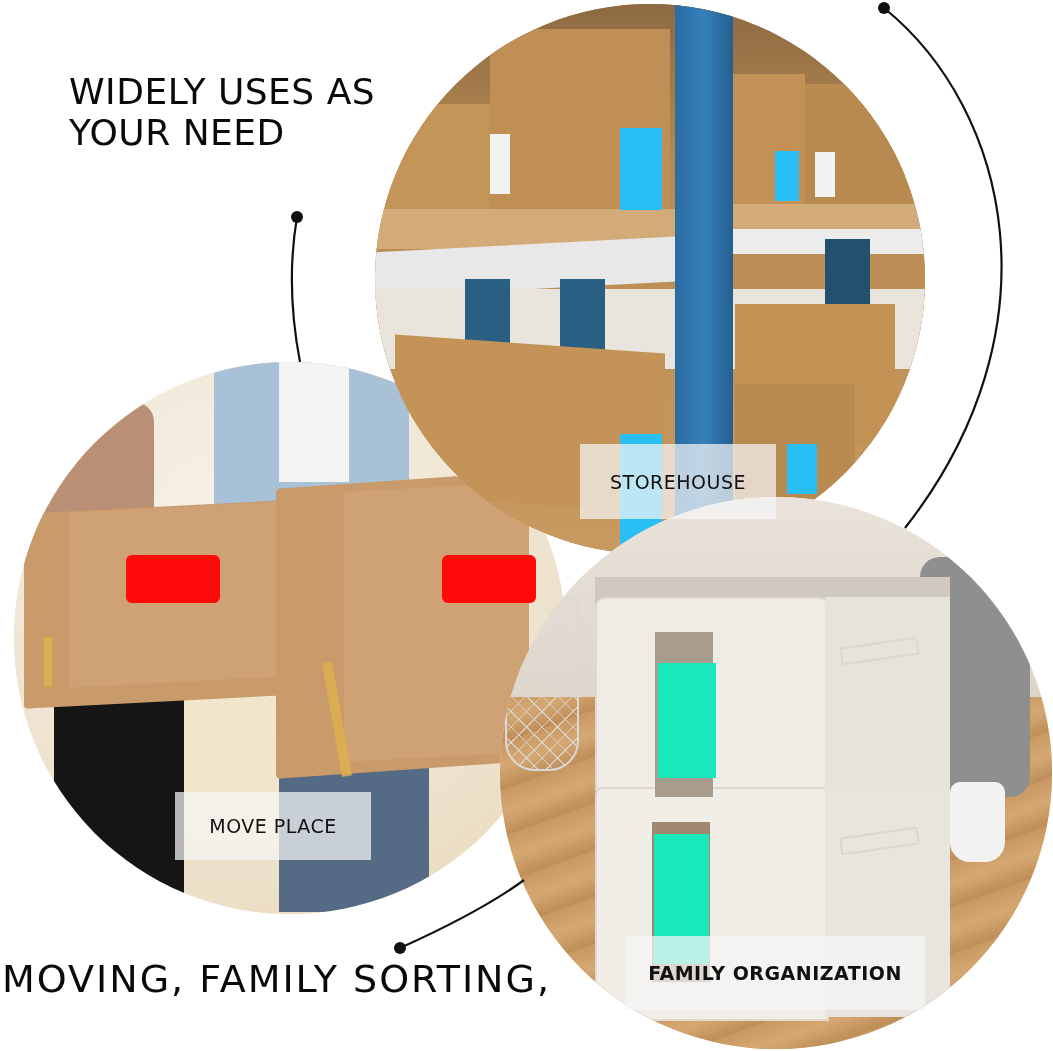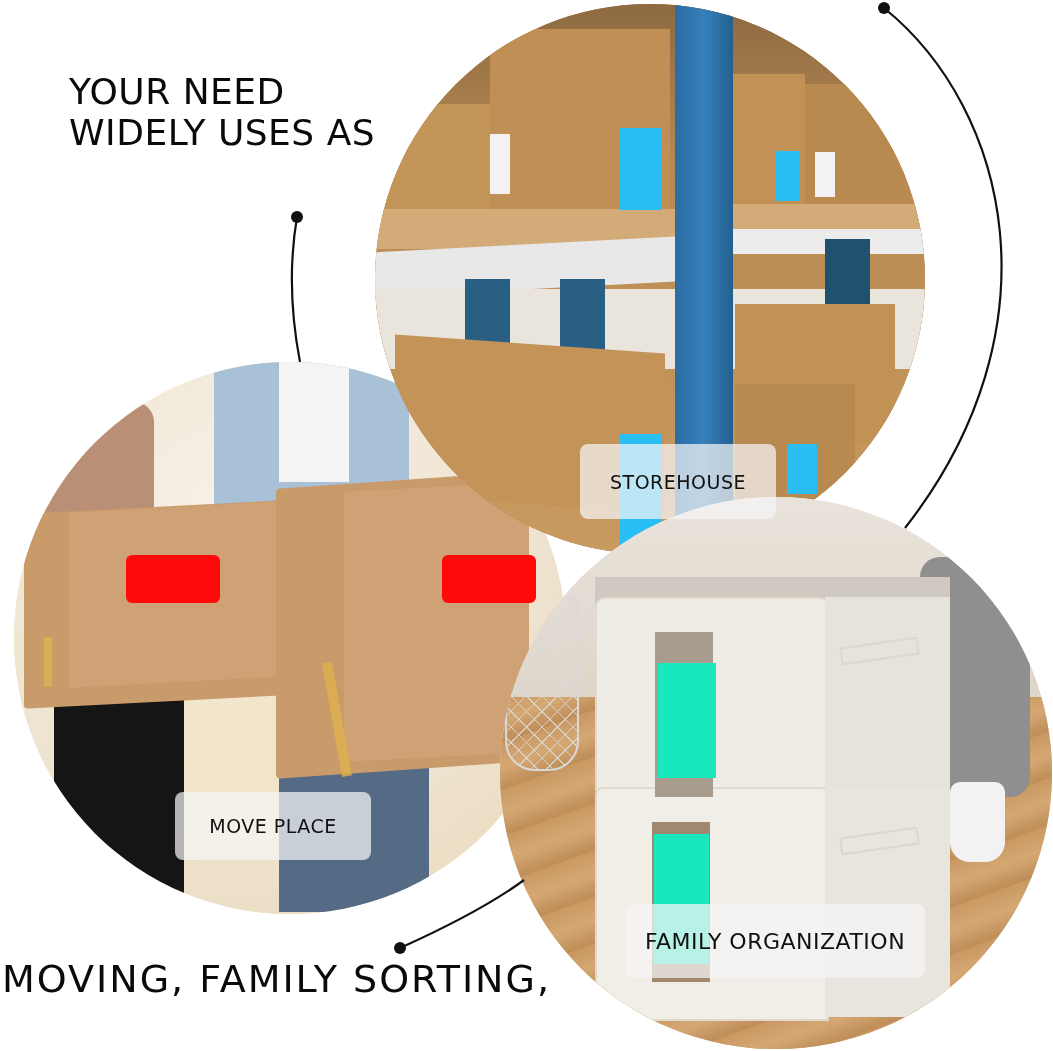--- a/index.html
+++ b/index.html
@@ -17,32 +17,32 @@
   
   .c-moving { left:14px; top:362px; width:552px; height:552px; z-index:1;
     background: linear-gradient(180deg,#f5ede2 0%, #efe4d1 55%, #f3e7cd 100%); }
   
   .c-storage { left:500px; top:497px; width:552px; height:552px; z-index:3;
     background: linear-gradient(180deg,#ece6de 0%, #dcc9b0 50%, #c9a06b 100%); }
 
   
   .shape { position:absolute; }
 
-  .label-pill { position:absolute; background:rgba(245,245,245,0.72); border-radius:8px;
+  .label-pill { position:absolute; background:rgba(245,245,245,0.72); border-radius:0;
     display:flex; align-items:center; justify-content:center; color:#111;
     font-family:"DejaVu Sans", sans-serif; font-size:19px; letter-spacing:0.5px; z-index:10; }
 
   .connector { position:absolute; left:0; top:0; width:1053px; height:1051px; z-index:20; pointer-events:none; }
 </style>
 </head>
 <body>
 
 <div class="headline headline-top">
+  <span>WIDELY USES AS</span>
   <span>YOUR NEED</span>
-  <span>WIDELY USES AS</span>
 </div>
 
 <div class="circle c-moving">
 
   <div class="shape" style="left:0;top:0;width:552px;height:552px;background:radial-gradient(circle at 40% 30%, #f7f1e8 0%, #eee3cf 60%, #e9d8b8 100%);"></div>
   <div class="shape" style="left:80px;top:330px;width:300px;height:160px;background:#f1e4c6;opacity:0.7;filter:blur(6px);"></div>
 
   <div class="shape" style="left:0px;top:40px;width:140px;height:160px;background:#b99076;border-radius:40px 20px 0 0;"></div>
 
   <div class="shape" style="left:40px;top:320px;width:130px;height:230px;background:#151515;"></div>
@@ -119,21 +119,21 @@
 
   <div class="shape" style="left:155px;top:135px;width:58px;height:165px;background:#a89c8e;"></div>
   <div class="shape" style="left:152px;top:325px;width:58px;height:160px;background:#a08870;"></div>
 
   <div class="shape" style="left:158px;top:166px;width:58px;height:115px;background:#19e8bd;"></div>
   <div class="shape" style="left:154px;top:337px;width:55px;height:130px;background:#19e8bd;"></div>
 
   <div class="shape" style="left:340px;top:145px;width:75px;height:14px;border:2px solid #ddd6cb;border-radius:3px;transform:rotate(-8deg);"></div>
   <div class="shape" style="left:340px;top:335px;width:75px;height:14px;border:2px solid #ddd6cb;border-radius:3px;transform:rotate(-8deg);"></div>
 </div>
-<div class="label-pill" style="left:625px;top:904px;width:300px;height:74px;font-size:22px;">FAMILY ORGANIZATION</div>
+<div class="label-pill" style="left:625px;top:936px;width:300px;height:74px;font-size:19px;font-weight:bold;">FAMILY ORGANIZATION</div>
 
 <svg class="connector" viewBox="0 0 1053 1051">
   <path d="M297 217 C 288 270, 292 320, 300 362" stroke="#111" stroke-width="2.2" fill="none"></path>
   <circle cx="297" cy="217" r="6" fill="#111"></circle>
   <path d="M884 8 C 1010 110, 1060 330, 905 528" stroke="#111" stroke-width="2.2" fill="none"></path>
   <circle cx="884" cy="8" r="6" fill="#111"></circle>
   <path d="M400 948 C 440 930, 490 905, 524 880" stroke="#111" stroke-width="2.2" fill="none"></path>
   <circle cx="400" cy="948" r="6" fill="#111"></circle>
 </svg>
 

